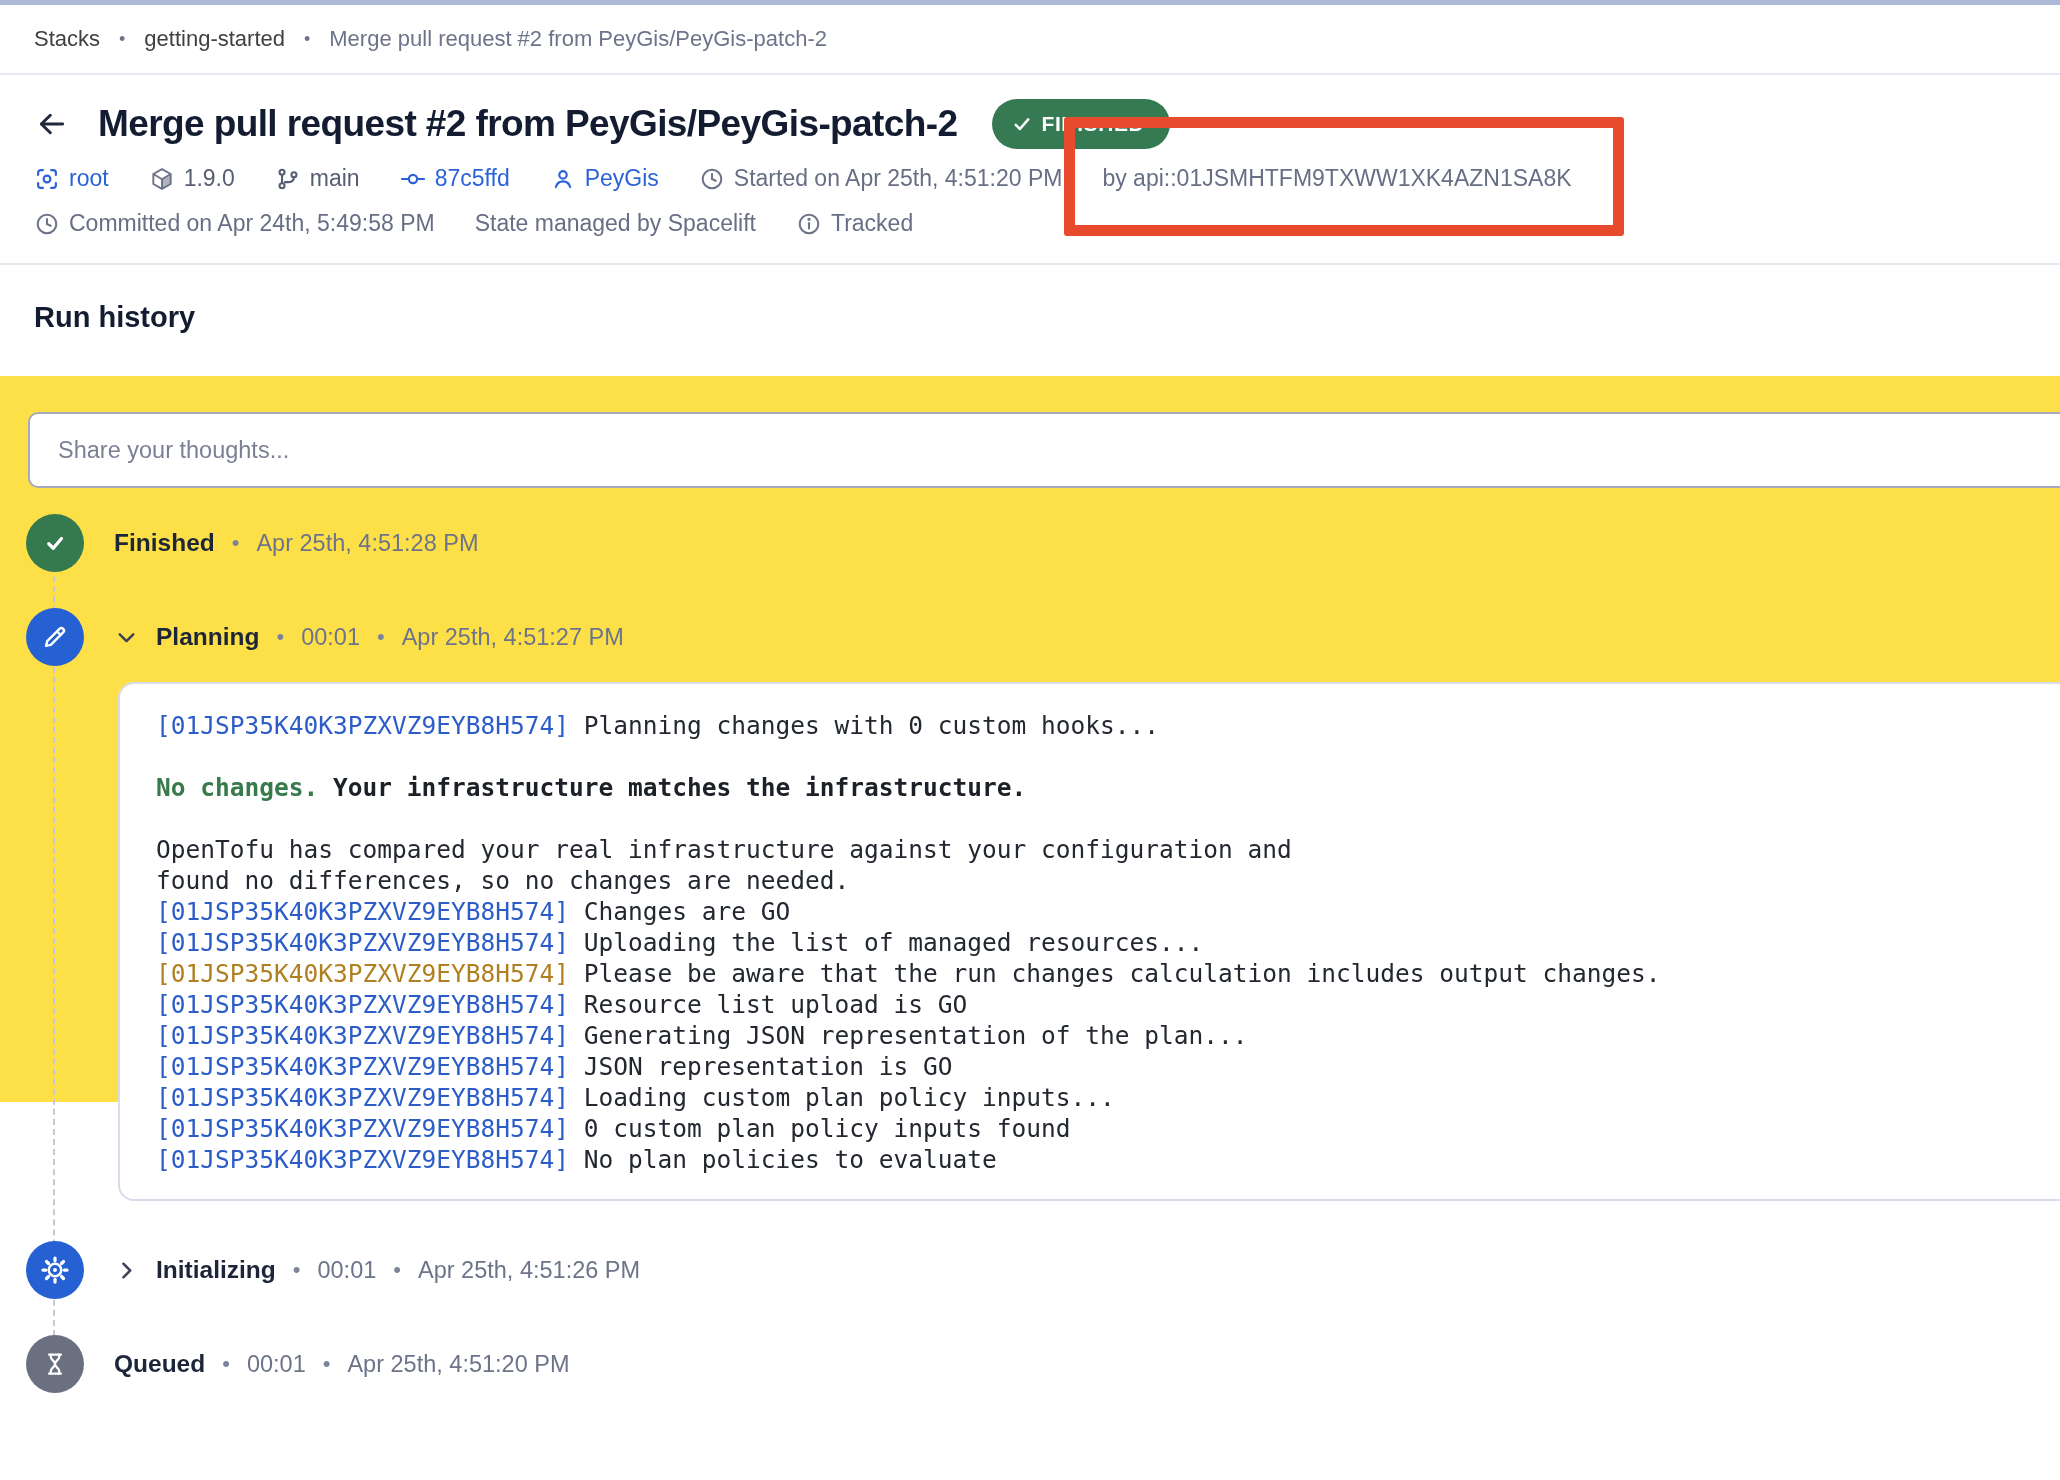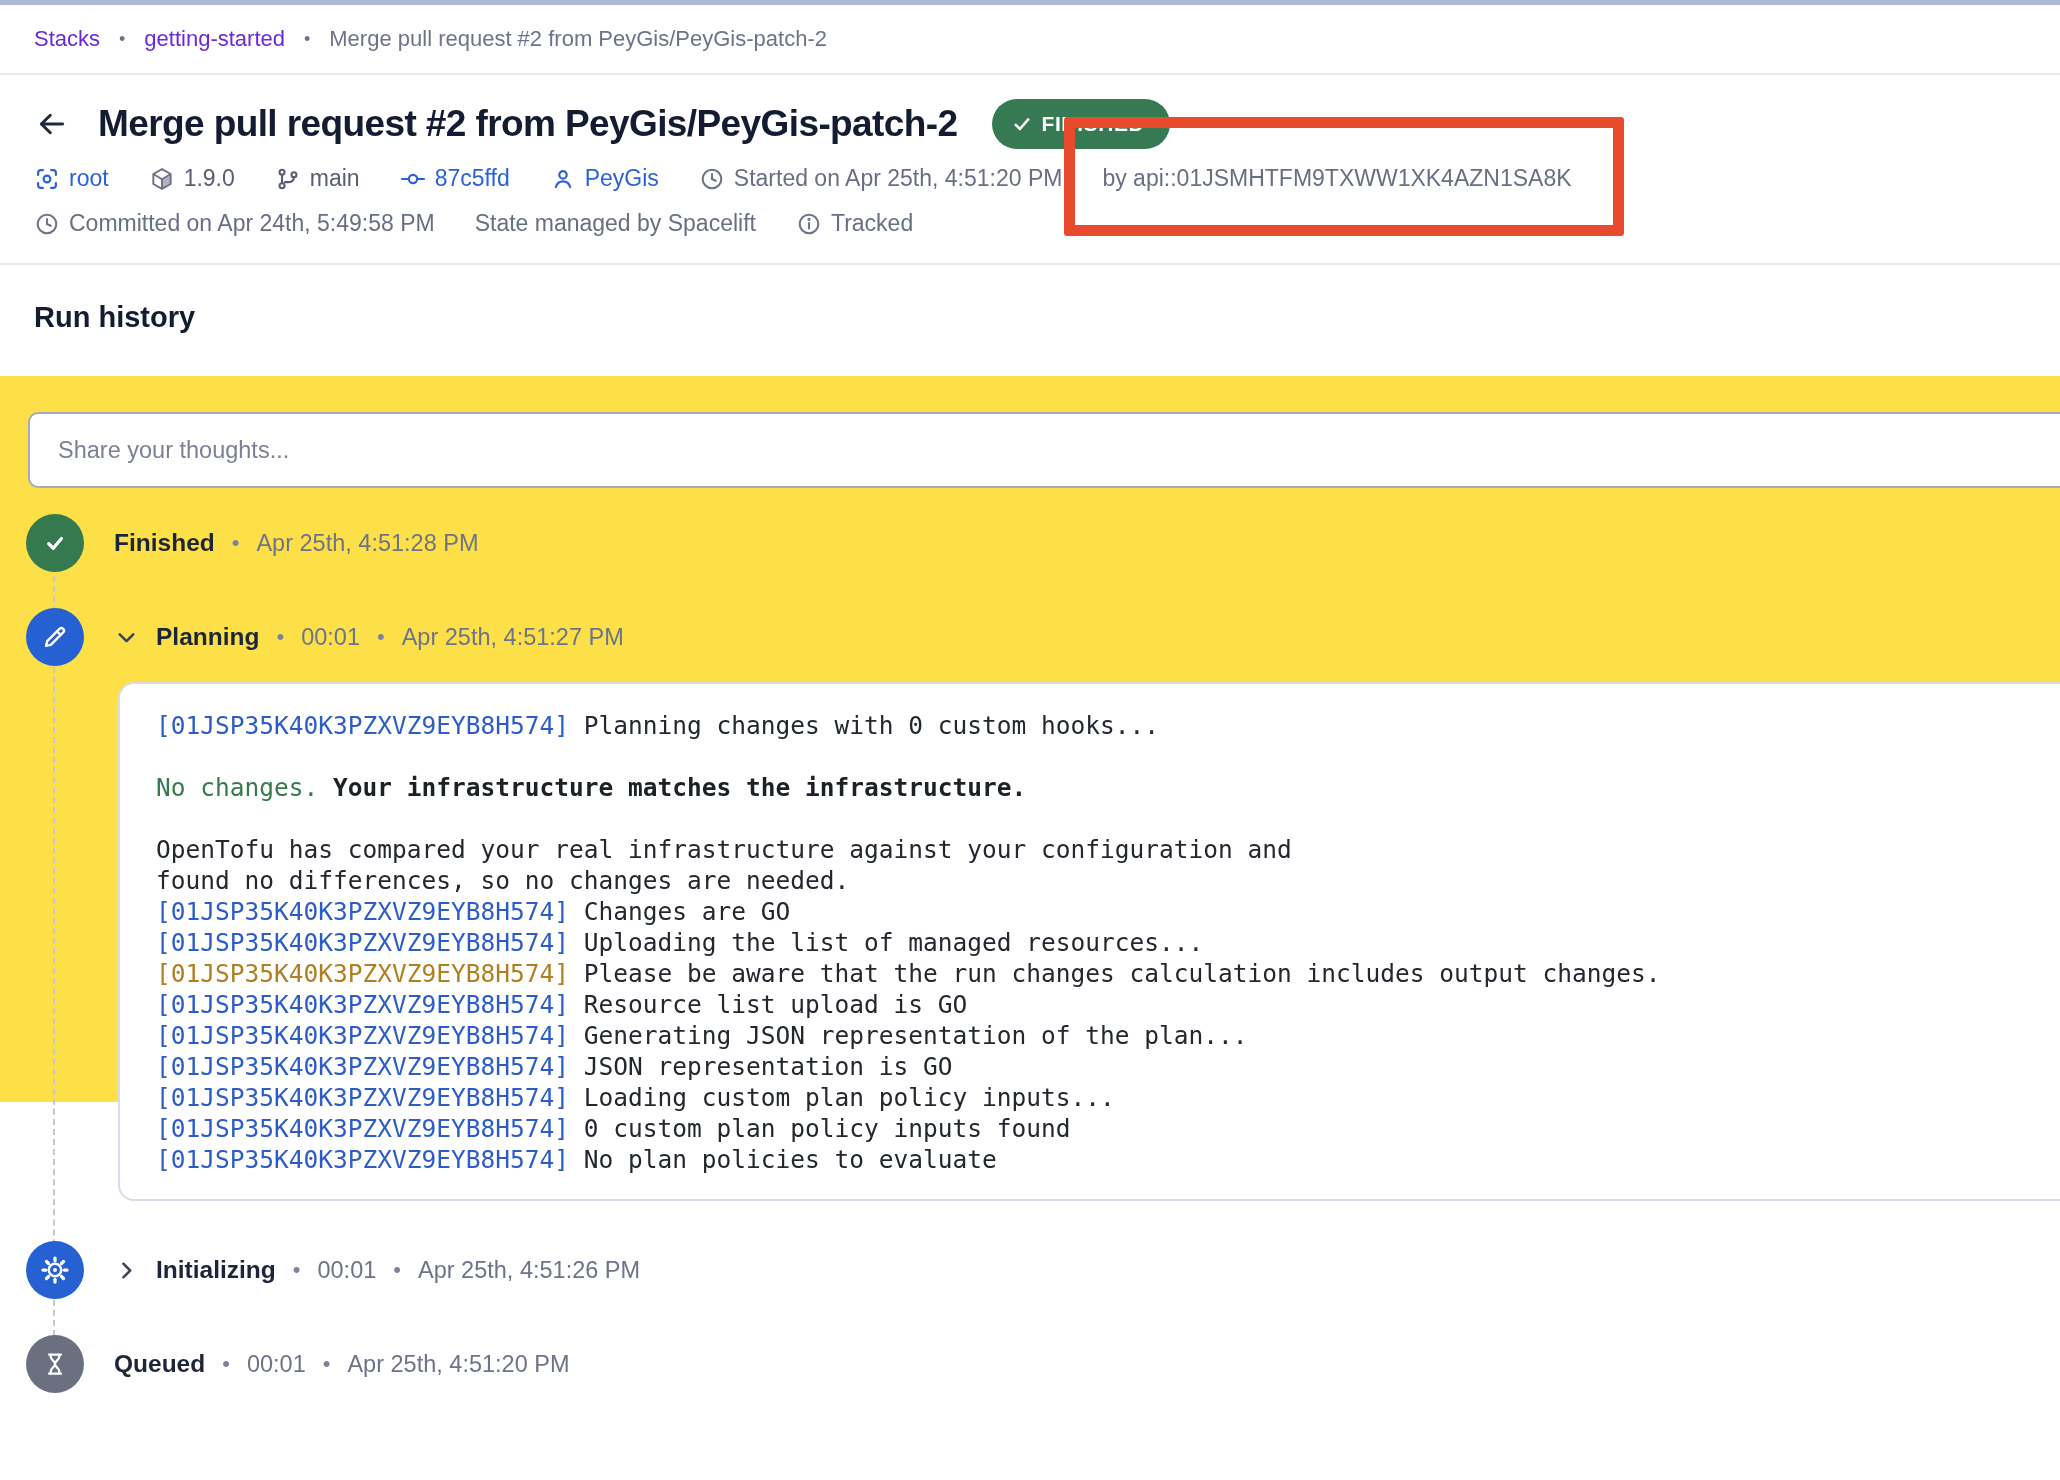--- a/index.html
+++ b/index.html
@@ -4,21 +4,21 @@
 <style>
   * { margin:0; padding:0; box-sizing:border-box; }
   html,body { width:2060px; height:1480px; overflow:hidden; background:#fff;
     font-family:"Liberation Sans", sans-serif; color:#1d2638; }
 
   .top-accent { height:5px; background:#aeb9d7; }
 
   
   .breadcrumb { height:70px; display:flex; align-items:center; padding:0 34px;
     font-size:22px; border-bottom:2px solid #e6e7f0; background:#fff; }
-  .crumb { color:#6d28d9; }
+  .crumb { color:#404040; }
   .crumb.current { color:#6d7389; }
   .crumb-sep { color:#6d7389; margin:0 19px; font-size:18px; }
 
   
   .header { position:relative; padding:24px 0 26px 34px; border-bottom:2px solid #e6e7f0; background:#fff; }
   .title-row { display:flex; align-items:center; gap:28px; }
   .back-btn { width:36px; height:36px; display:flex; align-items:center; justify-content:center; cursor:pointer; }
   .page-title { font-size:37px; font-weight:800; color:#131c31; letter-spacing:-0.6px; }
   .status-badge { display:inline-flex; align-items:center; gap:10px; background:#357a53;
     color:#fff; font-weight:700; font-size:21px; letter-spacing:0.6px;
@@ -71,21 +71,21 @@
   .dot::before { content:"•"; color:#7d8398; font-size:22px; }
 
   
   .log-panel { margin-left:118px; margin-top:16px; width:1985px;
     background:#fff; border:2px solid #d9dbe8; border-radius:16px;
     padding:26px 36px 24px; overflow:hidden; }
   .log-line { font-family:"DejaVu Sans Mono", monospace; font-size:24.5px;
     line-height:31px; min-height:31px; white-space:pre; color:#232830; }
   .log-line .id { color:#2b5cc8; }
   .log-line .id-warn { color:#b07f1f; }
-  .log-line .ok { color:#377a4b; font-weight:normal; }
+  .log-line .ok { color:#377a4b; font-weight:bold; }
   .log-line .strong { font-weight:bold; color:#1c2128; }
 </style>
 </head>
 <body>
 
 <div class="top-accent"></div>
 
 <nav class="breadcrumb">
   <span class="crumb">Stacks</span>
   <span class="crumb-sep">•</span>

